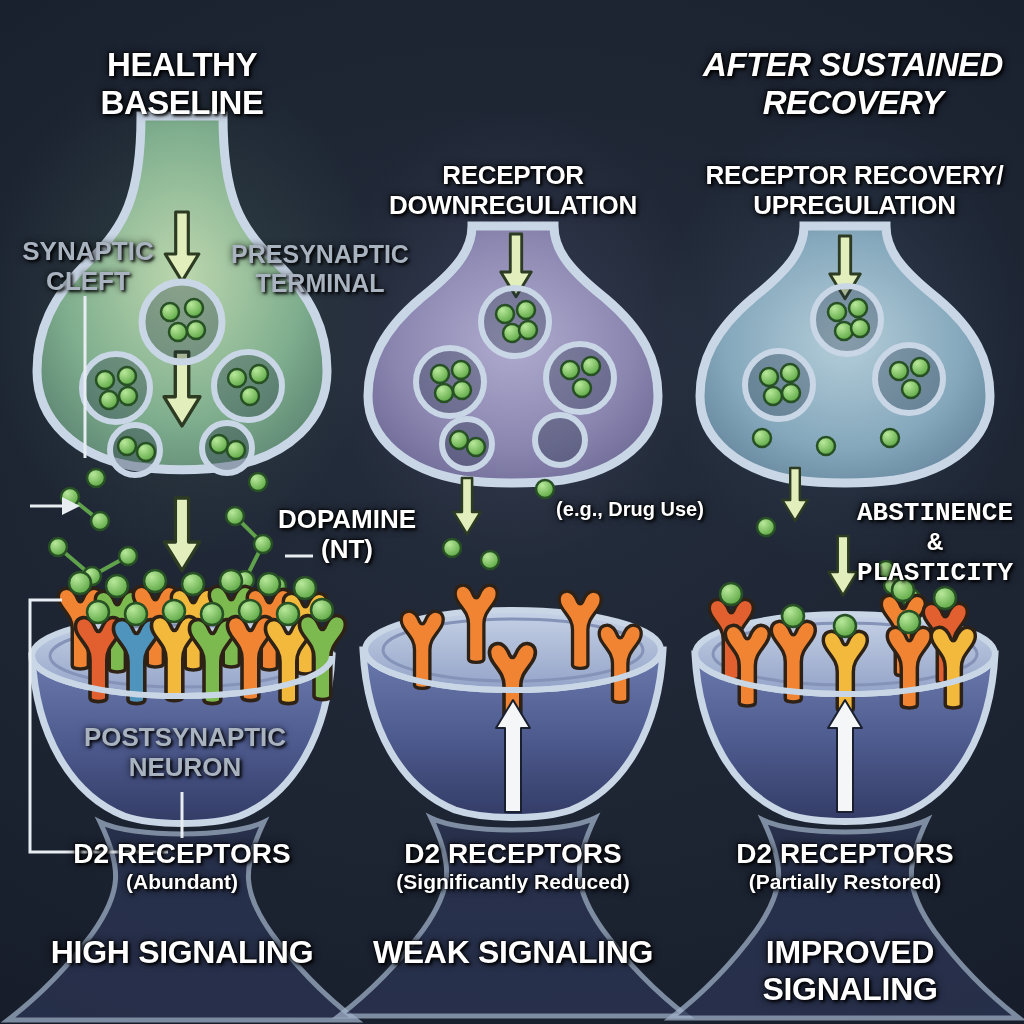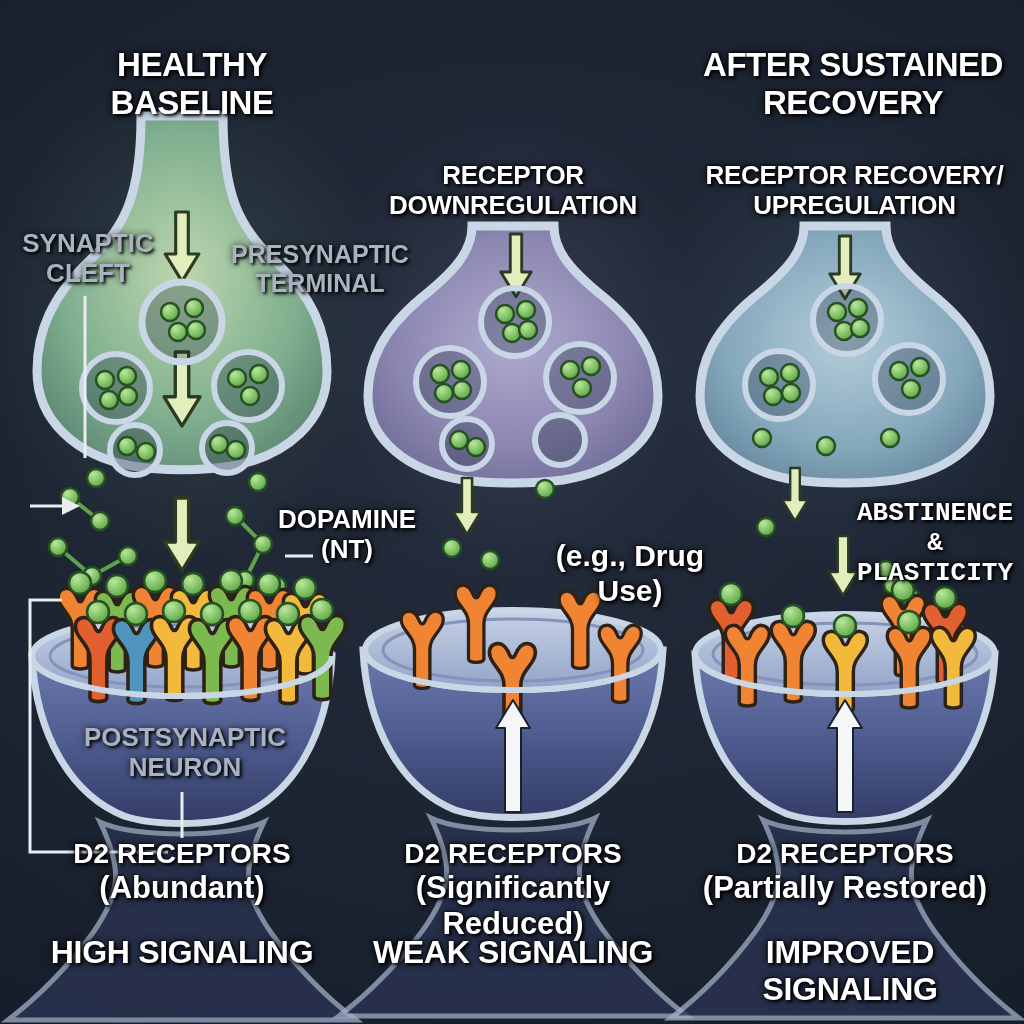--- a/index.html
+++ b/index.html
@@ -8,23 +8,23 @@
     font-family:"Liberation Sans",sans-serif;
     background:radial-gradient(120% 90% at 50% 42%, #252e3d 0%, #1b2230 55%, #121823 100%);
   }
   #art{position:absolute;inset:0;z-index:1;}
   .lbl{position:absolute;z-index:2;text-align:center;font-weight:bold;line-height:1.16;}
   .lbl-white{color:#ffffff;text-shadow:2px 2px 3px rgba(0,0,0,.95),-1px -1px 2px rgba(0,0,0,.7),0 0 9px rgba(0,0,0,.8);}
   .lbl-grey{color:#a9b3c0;text-shadow:2px 2px 3px rgba(0,0,0,.9),0 0 7px rgba(0,0,0,.7);}
   .title{font-size:33px;letter-spacing:-.5px;}
   .subtitle{font-size:26px;letter-spacing:-.3px;}
   .anno{font-size:26px;}
-  .anno-small{font-size:30px;display:block;margin-top:41px;}
+  .anno-small{font-size:20px;display:block;}
   .d2main{font-size:28px;display:block;}
-  .d2state{font-size:31px;display:block;}
+  .d2state{font-size:21px;display:block;}
   .signal{font-size:32px;letter-spacing:-.3px;}
 </style>
 </head>
 <body>
 
 <div id="stage">
 
 <svg id="art" width="1024" height="1024" viewBox="0 0 1024 1024">
   <defs>
     <radialGradient id="gTermGreen" cx="50%" cy="45%" r="75%">
@@ -295,27 +295,27 @@
           <use href="#ball" x="845" y="626"></use>
       <use href="#ball" x="903" y="590"></use>
           <use href="#ball" x="909" y="622"></use>
           <use href="#ball" x="945" y="598"></use>
     </g>
     <path d="M695 654 A150 40 0 0 0 995 654" fill="none" stroke="#c9d6e6" stroke-width="6"></path>
     <use href="#uparrow" transform="translate(845,700)"></use>
   </g>
 </svg>
 
-<div class="lbl lbl-white title" style="left:92px;top:46px;width:200px;">HEALTHY BASELINE</div>
-<div class="lbl lbl-white title" style="left:688px;top:46px;width:330px;">AFTER SUSTAINED RECOVERY</div>
+<div class="lbl lbl-white title" style="left:82px;top:46px;width:200px;">HEALTHY BASELINE</div>
+<div class="lbl lbl-white title" style="left:688px;top:46px;width:330px;font-style:italic;">AFTER SUSTAINED RECOVERY</div>
 
 <div class="lbl lbl-white subtitle" style="left:692px;top:160px;width:325px;">RECEPTOR RECOVERY/ UPREGULATION</div>
 <div class="lbl lbl-white subtitle" style="left:358px;top:160px;width:310px;">RECEPTOR DOWNREGULATION</div>
 
-<div class="lbl lbl-grey anno" style="left:8px;top:228px;width:160px;">SYNAPTIC CLEFT</div>
+<div class="lbl lbl-grey anno" style="left:8px;top:236px;width:160px;">SYNAPTIC CLEFT</div>
 <div class="lbl lbl-grey anno" style="left:230px;top:240px;width:180px;font-size:25px;">PRESYNAPTIC TERMINAL</div>
 <div class="lbl lbl-white anno" style="left:272px;top:504px;width:150px;">DOPAMINE (NT)</div>
 <div class="lbl lbl-grey anno" style="left:80px;top:722px;width:210px;">POSTSYNAPTIC NEURON</div>
 
 <div class="lbl lbl-white" style="left:532px;top:498px;width:196px;">
   <span class="anno-small">(e.g., Drug Use)</span>
 </div>
 <div class="lbl lbl-white anno" style="left:848px;top:498px;width:174px;font-family:Liberation Mono, monospace;">ABSTINENCE &amp; PLASTICITY</div>
 
 <div class="lbl lbl-white" style="left:22px;top:838px;width:320px;">

